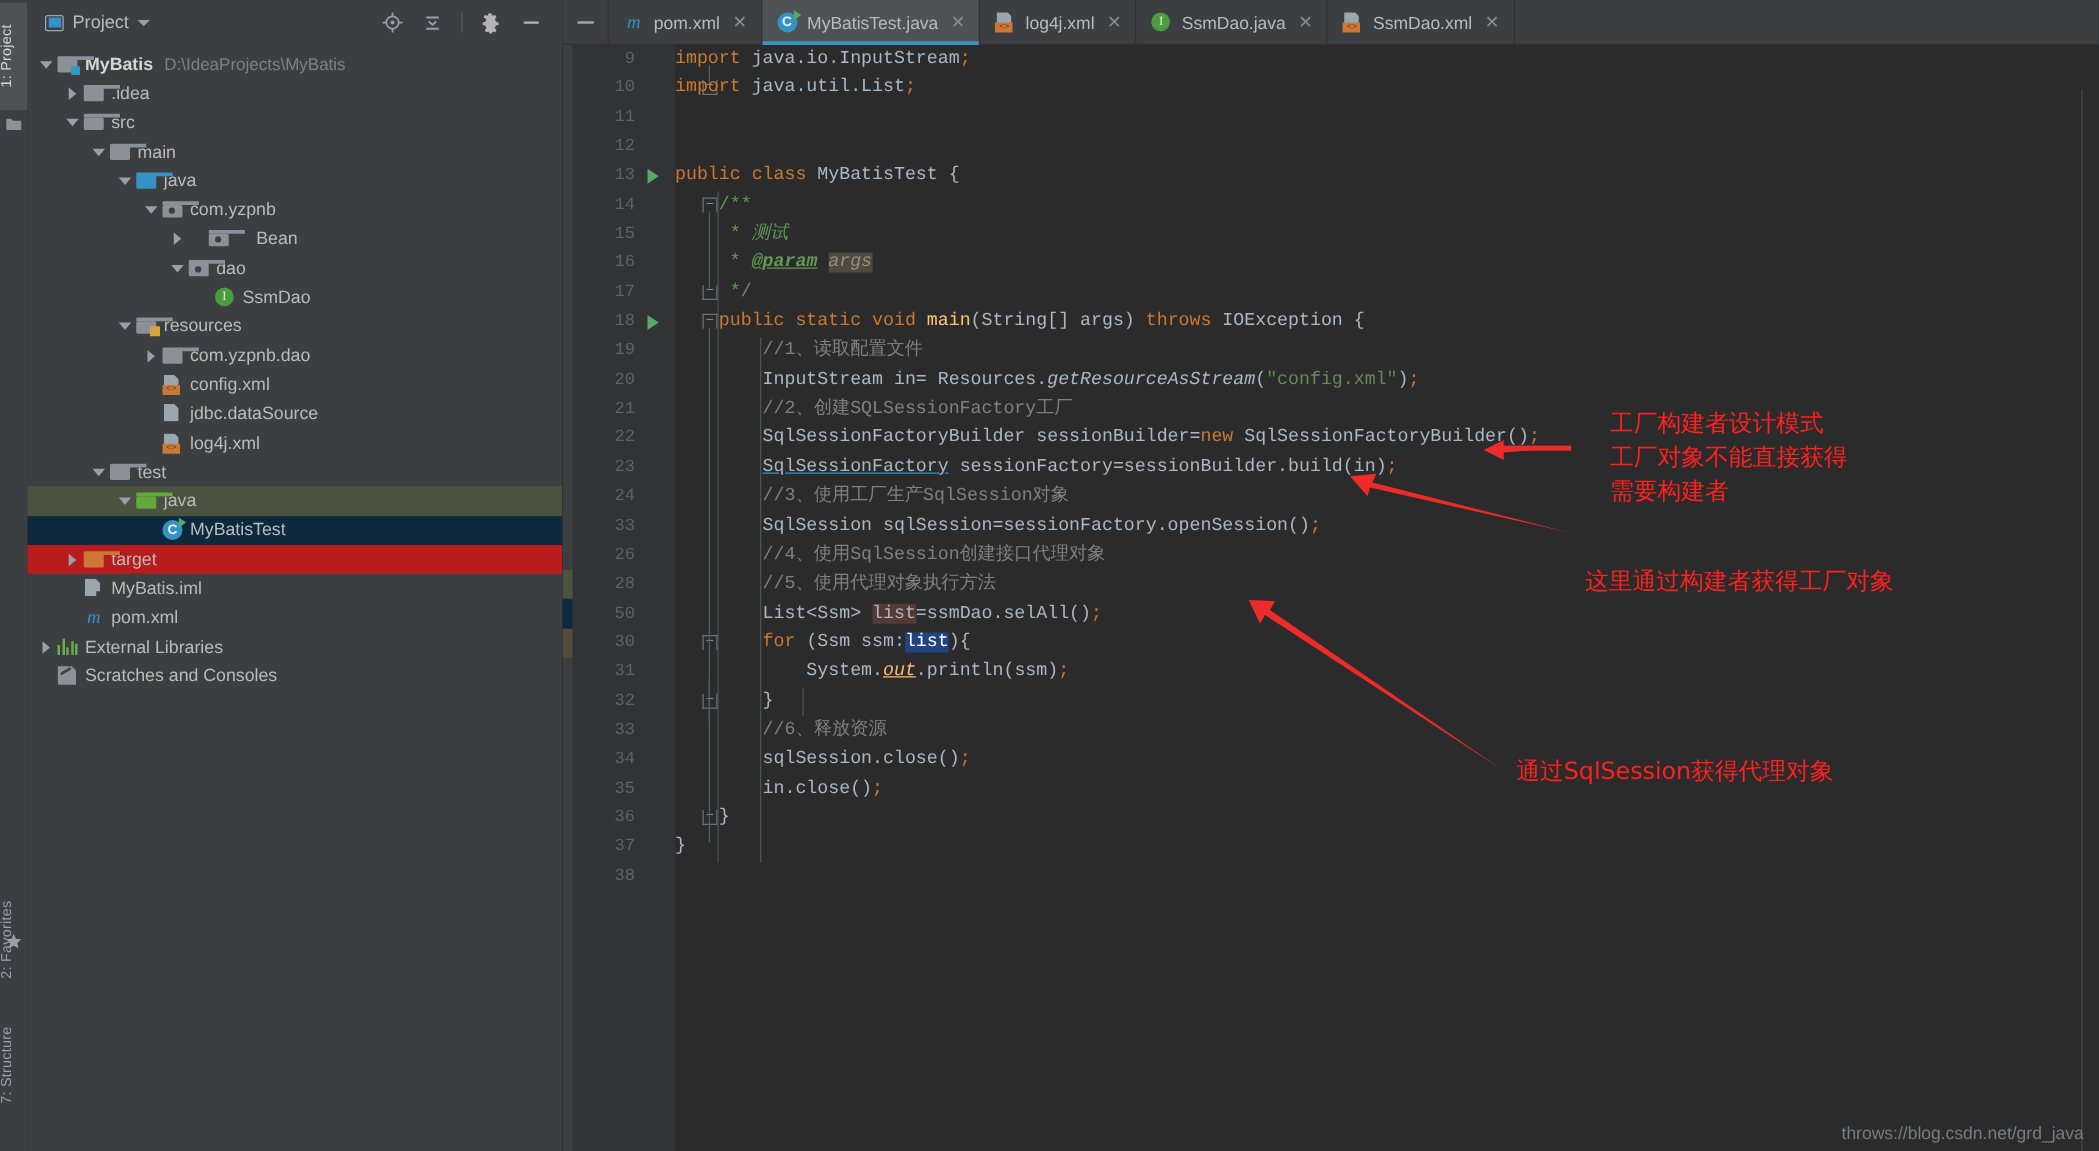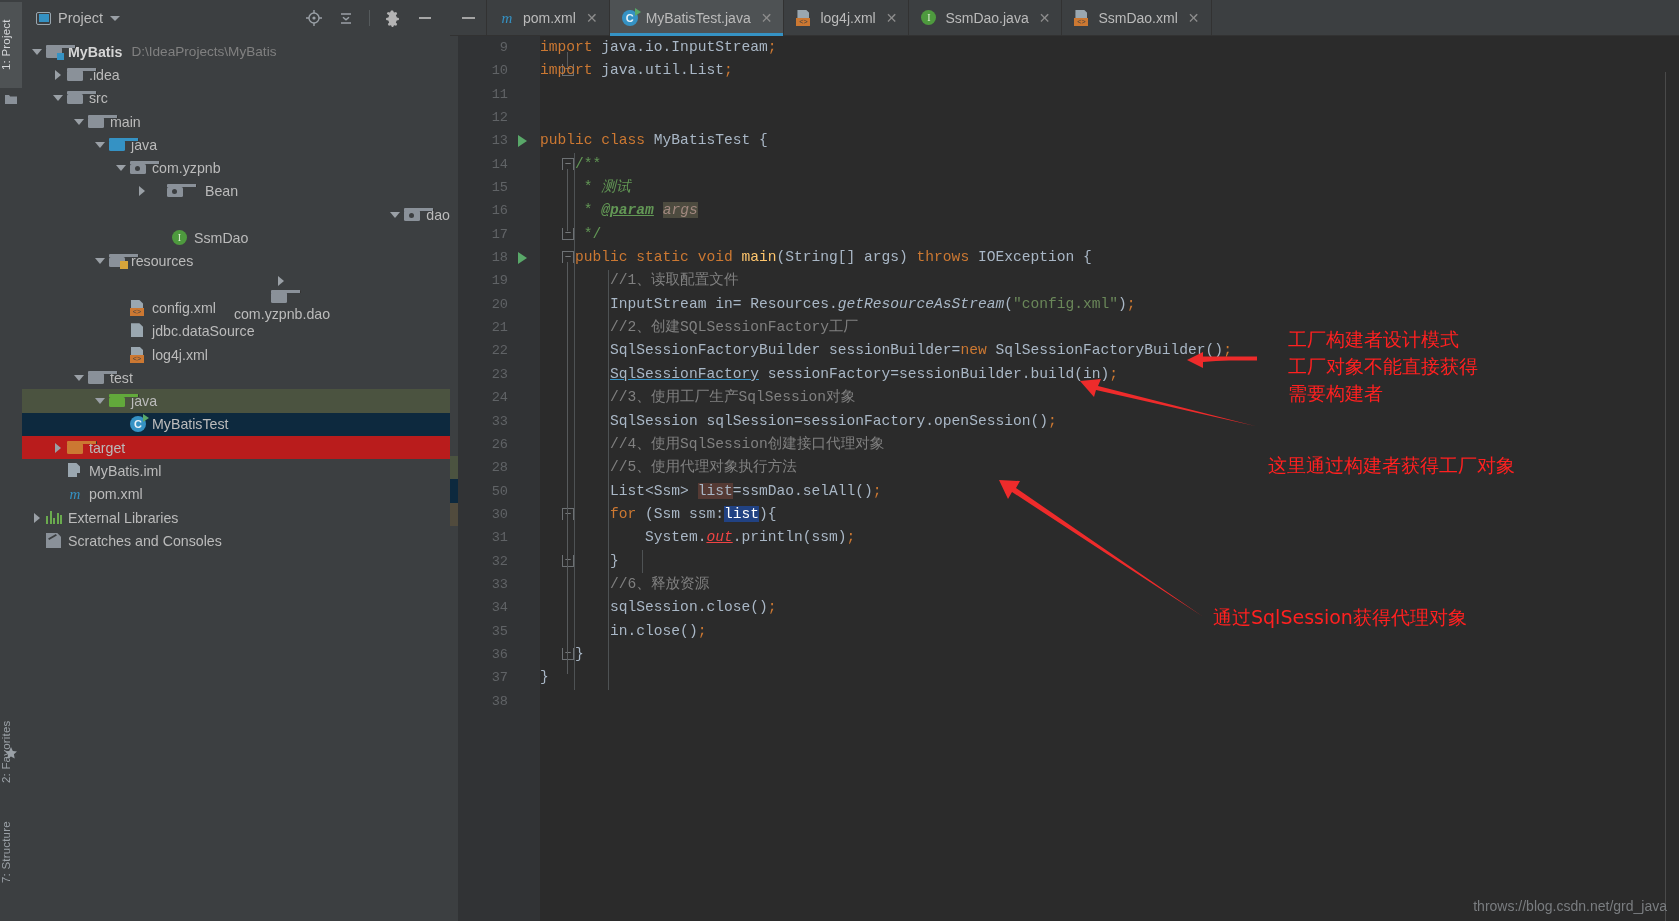--- a/index.html
+++ b/index.html
@@ -215,21 +215,21 @@
   }
   .indent-guide { position: absolute; width: 1px; background: #4e5254; }
 
   
   .kw { color: #cc7832; }
   .str { color: #6a8759; }
   .cmt { color: #808080; }
   .doc { color: #629755; }
   .doc-tag { color: #629755; font-weight: bold; font-style: italic; text-decoration: underline; }
   .doc-par { color: #a1887f; background: #4d4b3f; font-style: italic; }
-  .stat { color: #ef4444; font-style: italic; text-decoration: underline; }
+  .stat { color: #fdba74; font-style: italic; text-decoration: underline; }
   .meth-it { color: #a9b7c6; font-style: italic; }
   .sep { color: #cc7832; }
   .err-underline { text-decoration: underline; text-decoration-color: #3592c4; }
   .hl-sel { background: #214283; color: #ffffff; }
   .hl-write { background: #553a34; }
 
   
   .annot {
     position: absolute; color: #ff2020; font-size: 19px; line-height: 27px;
     font-family: "DejaVu Sans", "Liberation Sans", sans-serif; white-space: pre;
@@ -365,21 +365,21 @@
           <span class="twisty collapsed"></span>
           <span class="ico">
             <div class="folder f-gray">
               <div class="tab"></div>
               <div class="body"></div>
               <div class="dot"></div>
             </div>
           </span>
           <span class="lbl">Bean</span>
         </div>
-        <div class="row " style="padding-left: 113px; justify-content: flex-end;">
+        <div class="row " style="padding-left: 113px;">
           <span class="twisty expanded"></span>
           <span class="ico">
             <div class="folder f-gray">
               <div class="tab"></div>
               <div class="body"></div>
               <div class="dot"></div>
             </div>
           </span>
           <span class="lbl">dao</span>
         </div>
@@ -394,21 +394,21 @@
           <span class="twisty expanded"></span>
           <span class="ico">
             <div class="folder f-gray">
               <div class="tab"></div>
               <div class="body"></div>
               <div class="badge-lines"></div>
             </div>
           </span>
           <span class="lbl">resources</span>
         </div>
-        <div class="row " style="padding-left: 92px; flex-direction: column;">
+        <div class="row " style="padding-left: 92px;">
           <span class="twisty collapsed"></span>
           <span class="ico">
             <div class="folder f-gray">
               <div class="tab"></div>
               <div class="body"></div>
             </div>
           </span>
           <span class="lbl">com.yzpnb.dao</span>
         </div>
         <div class="row " style="padding-left: 92px;">

